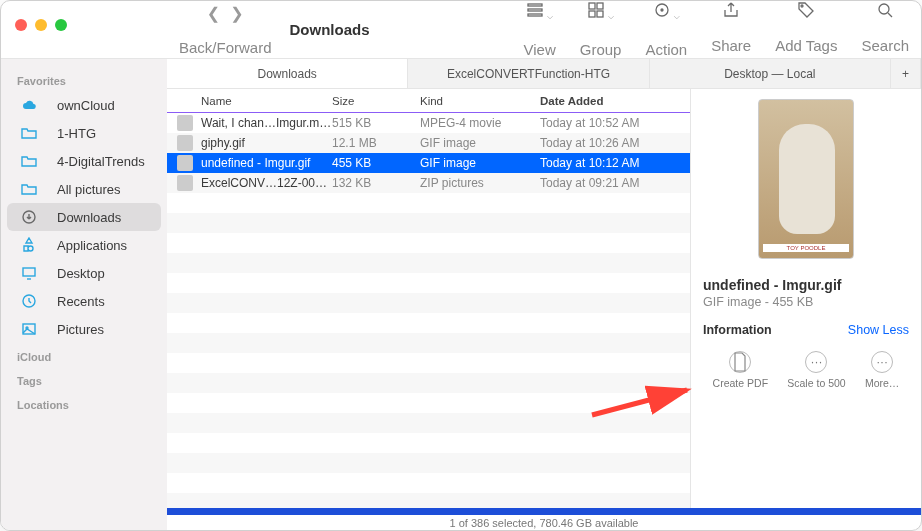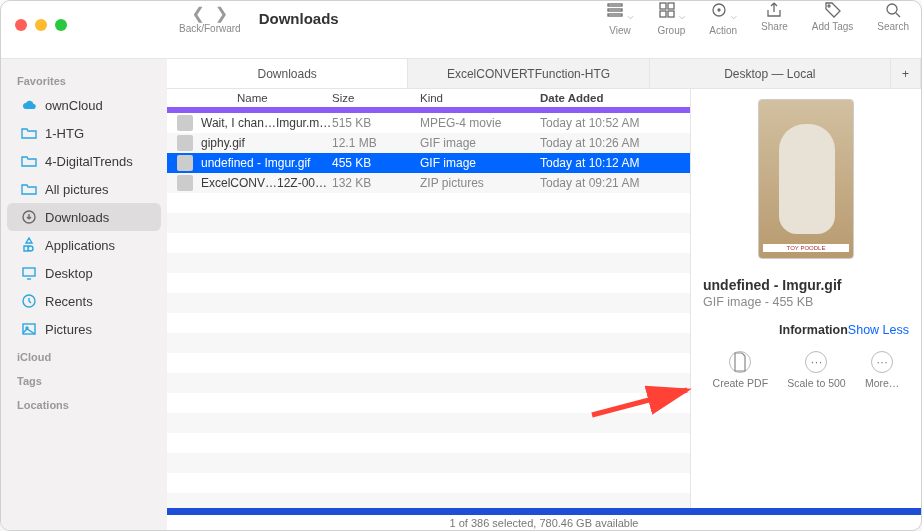--- a/index.html
+++ b/index.html
@@ -5,55 +5,55 @@
 * { box-sizing: border-box; margin: 0; padding: 0; font-family: -apple-system, "Helvetica Neue", Arial, sans-serif; }
 body { background: #fff; }
 .window { width: 922px; height: 531px; border: 1px solid #d0d0d0; border-radius: 10px; background: #fff; overflow: hidden; display: flex; flex-direction: column; box-shadow: 0 6px 30px rgba(0,0,0,.1); margin: 0 auto; position: relative; }
 .titlebar { height: 58px; display: flex; align-items: flex-start; border-bottom: 1px solid #e5e5e5; }
 .traffic { display: flex; gap: 8px; padding: 18px 14px; width: 166px; }
 .tl { width: 12px; height: 12px; border-radius: 50%; }
 .tl.red { background:#ff5f57; } .tl.yellow{background:#febc2e;} .tl.green{background:#28c840;}
 .toolbar { flex:1; display:flex; align-items:center; padding: 0 12px; }
 .nav { display:flex; flex-direction:column; align-items:center; margin-right: 18px; }
 .nav-icons { display:flex; gap:10px; font-size:16px; color:#9a9a9a; }
-.nav-label,.tb-label{ font-size:10px; color:#888; margin-top:0; }
+.nav-label,.tb-label{ font-size:15px; color:#888; margin-top:16px; }
 .title { font-size:15px; font-weight:600; color:#333; }
 .spacer { flex:1; }
 .tb-group { display:flex; gap:24px; margin-left:12px; }
 .tb-item { display:flex; flex-direction:column; align-items:center; color:#6a6a6a; font-size:16px; gap:2px; }
 .tb-item svg { width:18px; height:18px; }
 .body { flex:1; display:flex; min-height:0; }
 .sidebar { width:166px; background:#f3f1f2; padding:8px 0; overflow:auto; font-size:13px; }
 .sb-head { color:#9a9a9a; font-size:11px; font-weight:600; padding:8px 16px 4px; }
-.sb-item { display:flex; align-items:center; gap:8px; padding:6px 14px; color:#3a3a3a; border-radius:6px; margin:0 6px; }
+.sb-item { display:flex; align-items:center; gap:20px; padding:6px 14px; color:#3a3a3a; border-radius:6px; margin:0 6px; }
 .sb-item.sel { background:#dedcdd; }
 .sb-ic { width:16px; height:16px; flex:0 0 16px; }
 .main { flex:1; display:flex; flex-direction:column; min-width:0; }
 .tabs { display:flex; height:30px; border-bottom:1px solid #e5e5e5; font-size:12px; color:#555; }
 .tab { flex:1; display:flex; align-items:center; justify-content:center; border-right:1px solid #e5e5e5; }
 .tab.active { background:#fff; }
 .tab.inactive { background:#f2f2f2; }
 .tab.plus { flex:0 0 30px; }
 .content { flex:1; display:flex; min-height:0; }
 .list { flex:1; display:flex; flex-direction:column; border-right:1px solid #e5e5e5; min-width:0; }
-.cols { display:flex; height:24px; border-bottom:6px solid #8b5cf6; font-size:11.5px; color:#444; align-items:center;padding-left:36px;}
+.cols { display:flex; height:24px; border-bottom:1px solid #8b5cf6; font-size:11.5px; color:#444; align-items:center;}
 .c-name{flex:1; padding-left:34px;} .c-size{width:88px;} .c-kind{width:120px;} .c-date{width:150px; font-weight:600;}
 .rows { flex:1; overflow:auto; background: repeating-linear-gradient(#fff 0 20px,#f7f7f7 20px 40px); }
 .row { display:flex; height:20px; align-items:center; font-size:12px; color:#3a3a3a; }
 .row .ic { width:16px; height:16px; margin:0 8px 0 10px; background:#ccc; border-radius:2px; }
 .row.sel { background:#0166ff; color:#fff; }
 .r-name{flex:1; white-space:nowrap; overflow:hidden; text-overflow:ellipsis;} .r-size{width:88px; color:#888;} .r-kind{width:120px; color:#888;} .r-date{width:150px; color:#888;}
 .row.sel .r-size,.row.sel .r-kind,.row.sel .r-date{color:#fff;}
 .preview { width:230px; padding:10px 12px; display:flex; flex-direction:column; font-size:12.5px; color:#333; }
 .pimg { width:96px; height:160px; align-self:center; background:linear-gradient(#d2c0a0,#b89a6f); border-radius:4px; border:1px solid #ccc; margin-bottom:12px; position:relative; overflow:hidden; }
 .pimg::after{content:"TOY POODLE"; position:absolute; bottom:6px; left:4px; right:4px; background:#fff; color:#a33; font-size:6px; text-align:center; padding:1px 0;}
 .pbear{position:absolute; left:20px; top:24px; width:56px; height:110px; background:#e8e2d6; border-radius:26px 26px 18px 18px;}
 .ptit { font-weight:600; font-size:14px; margin-top:6px; }
 .psub { color:#8a8a8a; margin-top:2px; }
-.pinfo { display:flex; justify-content:flex-end; margin-top:14px; font-weight:600;}
+.pinfo { display:flex; justify-content:space-between; margin-top:14px; font-weight:600;}
 .pinfo .link{color:#0a66ff; font-weight:400;}
 .pactions{display:flex; justify-content:space-around; margin-top:14px; color:#777;}
 .pact{display:flex; flex-direction:column; align-items:center; gap:4px; font-size:10.5px;}
 .pact .circ{width:22px;height:22px;border:1px solid #bbb;border-radius:50%; display:flex; align-items:center; justify-content:center; font-size:12px;}
 .status { height:22px; border-top:7px solid #1d4ed8; font-size:11px; color:#777; display:flex; align-items:center; justify-content:center; }
 .arrow { position:absolute; left:586px; top:384px; pointer-events:none; }
 .chev { display:inline-block; font-size:8px; color:#9a9a9a; margin-left:3px; }
 </style>
 </head>
 <body>

